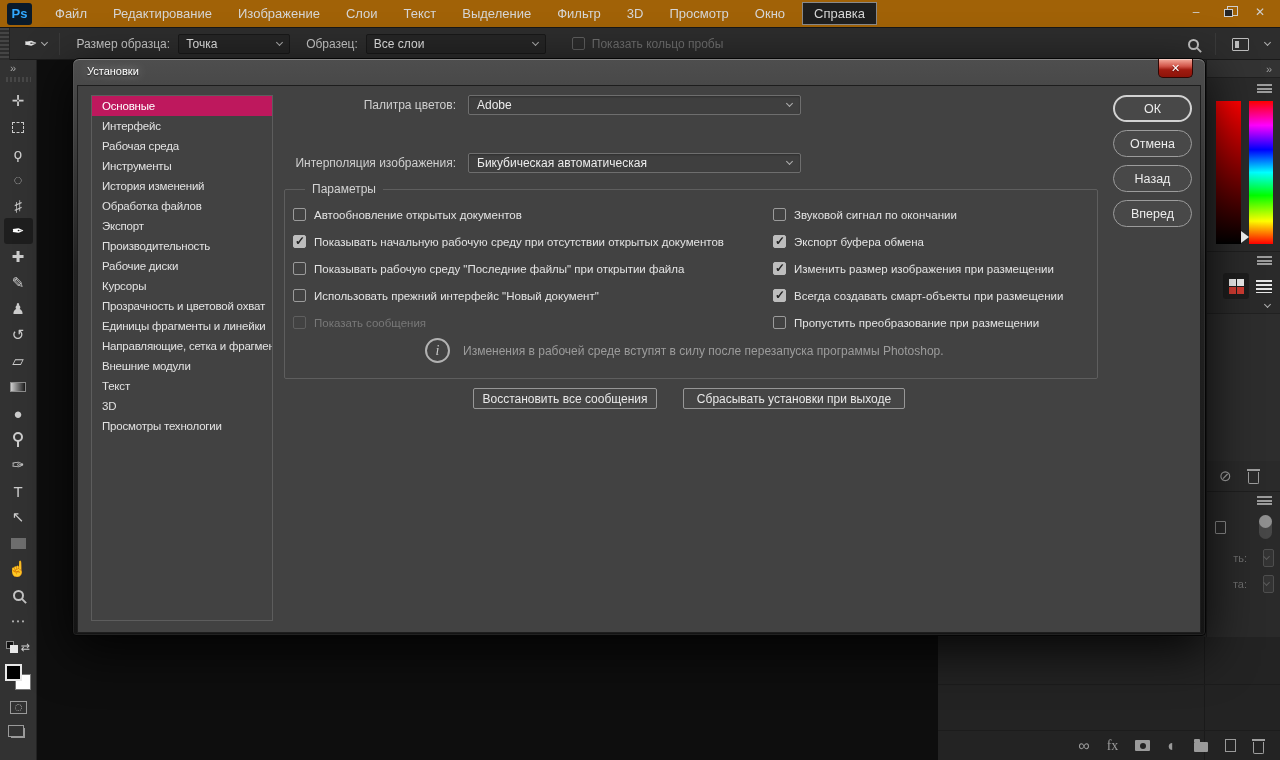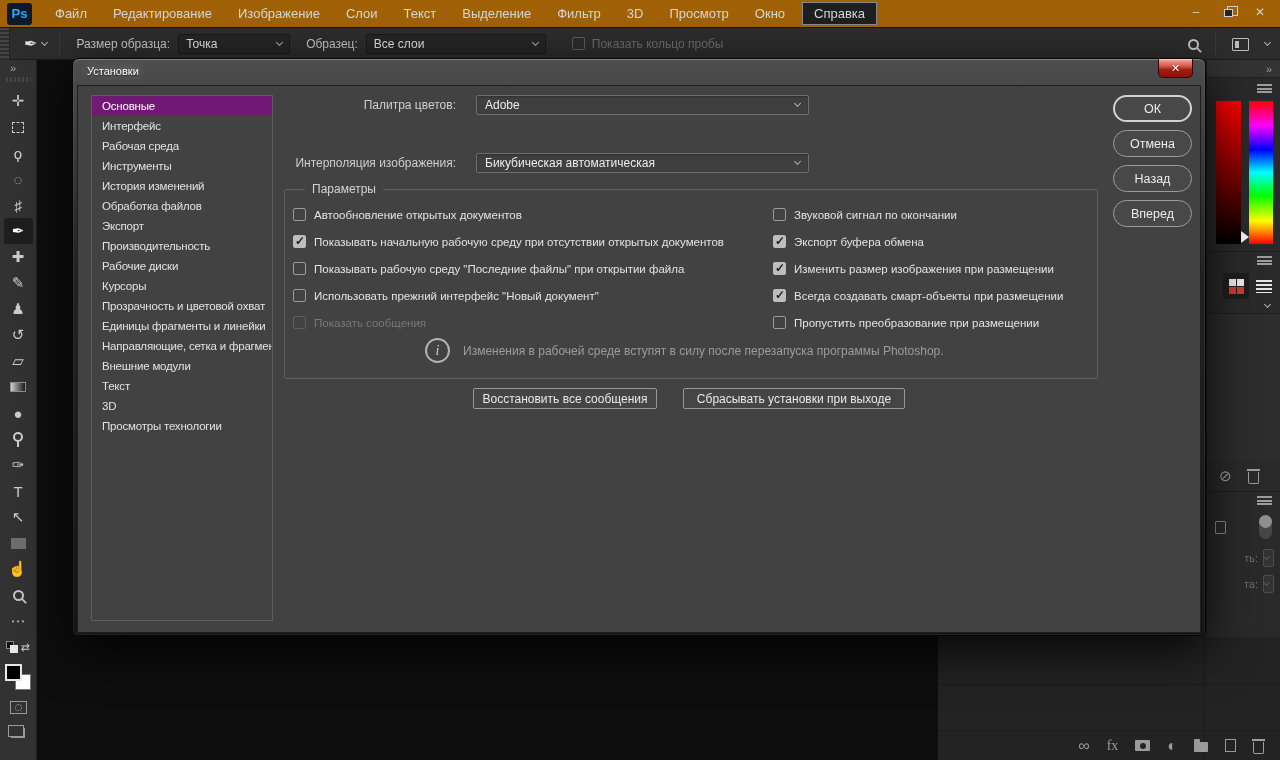--- a/index.html
+++ b/index.html
@@ -86,21 +86,21 @@
   .gridic .g i:nth-child(1),.gridic .g i:nth-child(2) { background:#efefef; }
   .gridic .g i:nth-child(3),.gridic .g i:nth-child(4) { background:#d13c32; }
   .listic { width:16px; height:13px; background:repeating-linear-gradient(180deg,#e6e6e6 0 2px,transparent 2px 4px); }
   .lib-body { margin-top:4px; height:148px; background:#2d2d2d; border-top:1px solid #212121; }
   .prop-icons { display:flex; gap:16px; padding:6px 0 6px 12px; color:#a2a2a2; font-size:15px; align-items:center; }
   .trash { width:11px; height:12px; border:1px solid #9e9e9e; border-top:none; border-radius:0 0 2px 2px; position:relative; margin-top:4px; }
   .trash::before { content:""; position:absolute; top:-3px; left:-2px; width:13px; height:2px; background:#9e9e9e; }
   .pageic { width:11px; height:13px; border:1px solid #8f8f8f; border-radius:1px; background:#2a2a2a; }
   .toggleic { width:13px; height:24px; background:#474747; border-radius:7px; position:relative; }
   .toggleic::before { content:""; position:absolute; left:0; top:0; width:13px; height:13px; border-radius:50%; background:#8f8f8f; }
-  .prop-row { display:flex; align-items:center; justify-content:flex-end; gap:5px; padding:4px 6px; color:#6d6d6d; font-size:11px;margin-left:44px; }
+  .prop-row { display:flex; align-items:center; justify-content:flex-end; gap:16px; padding:4px 6px; color:#6d6d6d; font-size:11px;margin-left:44px; }
   .mini-sel { width:42px; height:18px; border:1px solid #4e4e4e; background:#333; border-radius:2px;
               display:flex; align-items:center; justify-content:flex-end; padding-right:4px; }
   .bottom-panel { position:absolute; left:938px; top:637px; width:342px; height:123px; background:#232323; }
   .bp-vline { position:absolute; left:266px; top:0; width:1px; height:123px; background:#1a1a1a; }
   .bp-hline1 { position:absolute; left:0; top:47px; width:342px; height:1px; background:#1c1c1c; }
   .bp-icons { position:absolute; left:0; bottom:0; width:342px; height:30px; border-top:1px solid #1c1c1c;
               display:flex; align-items:center; justify-content:flex-end; gap:17px; padding-right:16px; color:#9a9a9a; }
   .fxic { font-family:"Liberation Serif", serif; font-size:14px; }
   .maskic { width:15px; height:11px; background:#9a9a9a; border-radius:1px; display:flex; align-items:center; justify-content:center; }
   .maskic i { width:6px; height:6px; background:#232323; border-radius:50%; }
@@ -120,24 +120,24 @@
   .dlg-close { position:absolute; top:0; right:12px; width:35px; height:19px;
                background:linear-gradient(180deg,#f0a091 6%,#d2564a 40%,#a01b10 60%,#8c1309);
                border:1px solid #2f0805; border-top:none; border-radius:0 0 5px 5px;
                color:#fff; display:flex; align-items:center; justify-content:center; font-size:11px;
                box-shadow:inset 0 1px 0 rgba(255,255,255,.45); text-shadow:0 1px 1px #5a0b06; }
   .dlg-body { position:relative; width:100%; height:548px; background:#424242; border:1px solid #1d1d1d; }
 
   .pref-list { position:absolute; left:13px; top:9px; width:182px; height:526px; border:1px solid #5d5d5d; }
   .pitem { height:20px; line-height:20px; padding-left:10px; color:#e2e2e2; font-size:11.5px;
            letter-spacing:-0.2px; white-space:nowrap; overflow:hidden; }
-  .pitem.sel { background:#701a75; color:#fff; }
+  .pitem.sel { background:#be185d; color:#fff; }
 
   .frow { position:absolute; left:211px; display:flex; align-items:center; height:20px; }
-  .frow .flabel { width:167px; text-align:right; margin-right:20px; color:#cfcfcf; font-size:12px; white-space:nowrap; }
+  .frow .flabel { width:167px; text-align:right; margin-right:12px; color:#cfcfcf; font-size:12px; white-space:nowrap; }
   .dsel { width:333px; height:20px; background:#3f3f3f; border:1px solid #6e6e6e; border-radius:2px;
           display:flex; align-items:center; justify-content:space-between; padding:0 8px;
           color:#ececec; font-size:12px; box-shadow:inset 0 1px 2px rgba(0,0,0,.25); }
 
   .groupbox { position:absolute; left:206px; top:103px; width:814px; height:190px;
               border:1px solid #5e5e5e; border-radius:2px; }
   .group-title { position:absolute; top:-8px; left:20px; background:#424242; padding:0 7px;
                  color:#d3d3d3; font-size:12px; }
   .optcol { position:absolute; top:11px; }
   .optcol.left { left:8px; }

